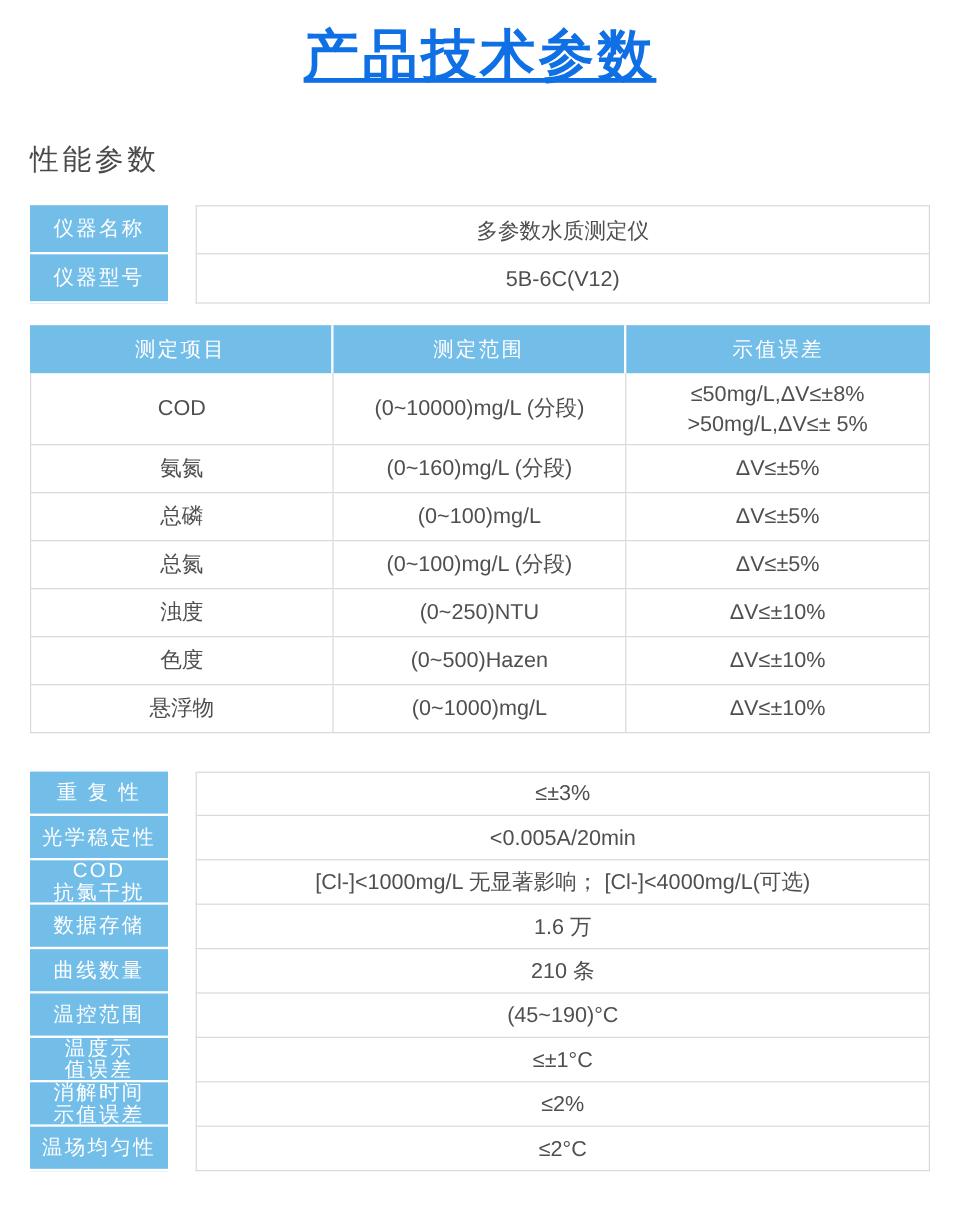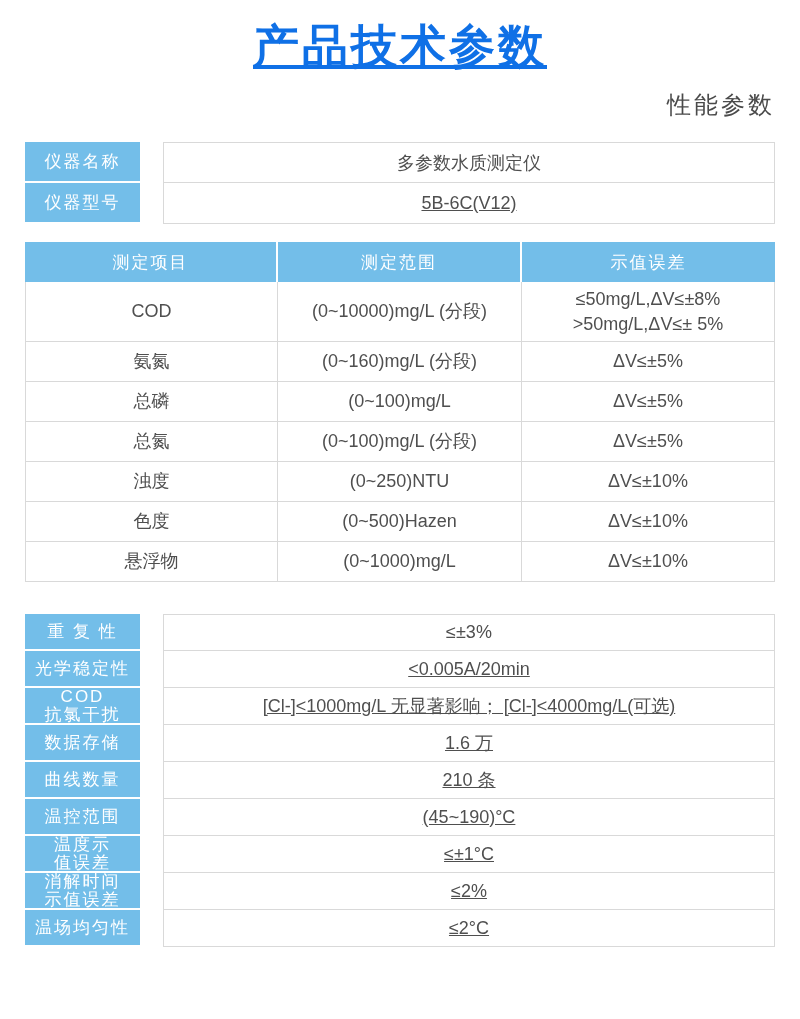--- a/index.html
+++ b/index.html
@@ -17,22 +17,22 @@
     padding-top: 20px;
     text-align: center;
     font-size: 46px;
     font-weight: 700;
     letter-spacing: 3px;
     color: #0F70E6;
     line-height: 1.15;
     text-decoration: underline;
   }
   .page-subtitle {
-    margin-top: 16px;
-    text-align: right;
+    margin-top: 45px;
+    text-align: left;
     font-size: 24px;
     font-weight: 500;
     letter-spacing: 3px;
     color: #4a4a4a;
     line-height: 1.3;
   }
 
   
   .kv-row { display: flex; gap: 23px; }
   .kv-label {
@@ -53,21 +53,21 @@
   .kv-value {
     flex: 1;
     display: flex;
     align-items: center;
     justify-content: center;
     text-align: center;
     font-size: 18px;
     color: #4f4f4f;
     border: 1px solid #d9d9d9;
   }
-  .kv-row + .kv-row .kv-value { border-top: 0; text-decoration: underline; }
+  .kv-row + .kv-row .kv-value { border-top: 0; }
 
   
   .info-table { margin-top: 22px; }
   .info-table .kv-row { height: 41px; }
 
   
   .meas-table { margin-top: 18px; }
   .meas-header {
     display: grid;
     grid-template-columns: 253px 244px 253px;

